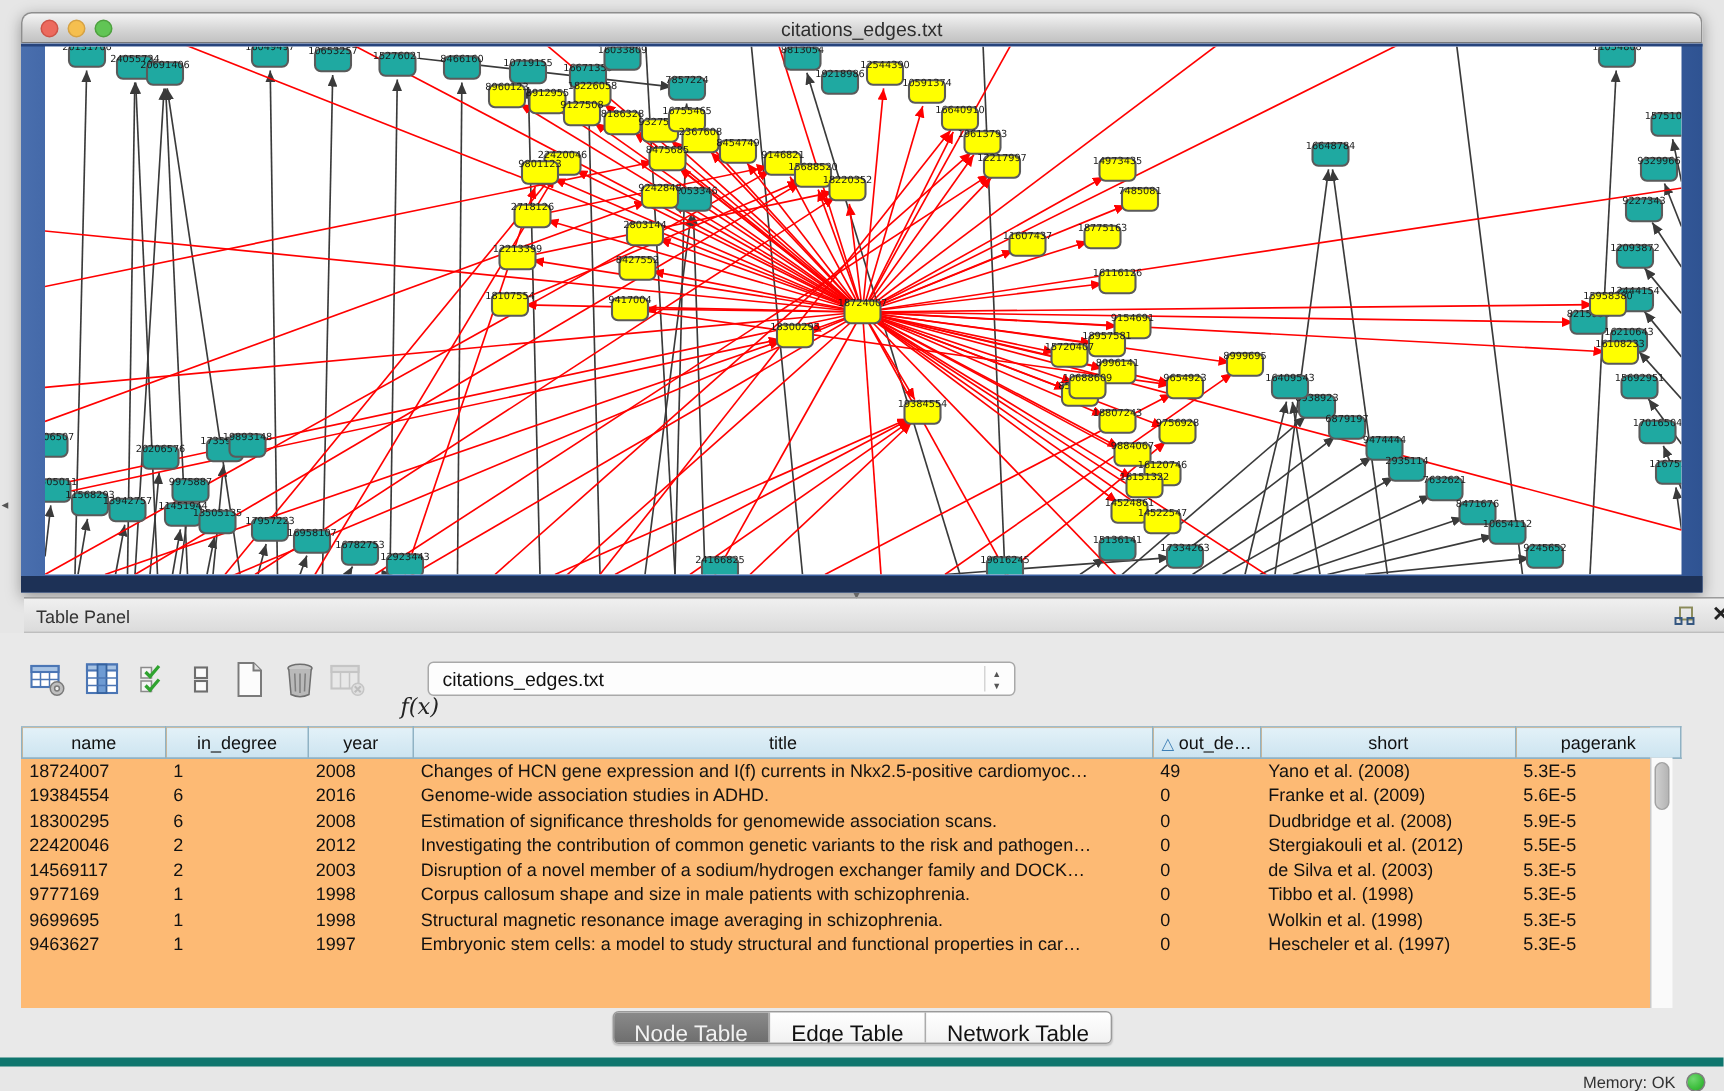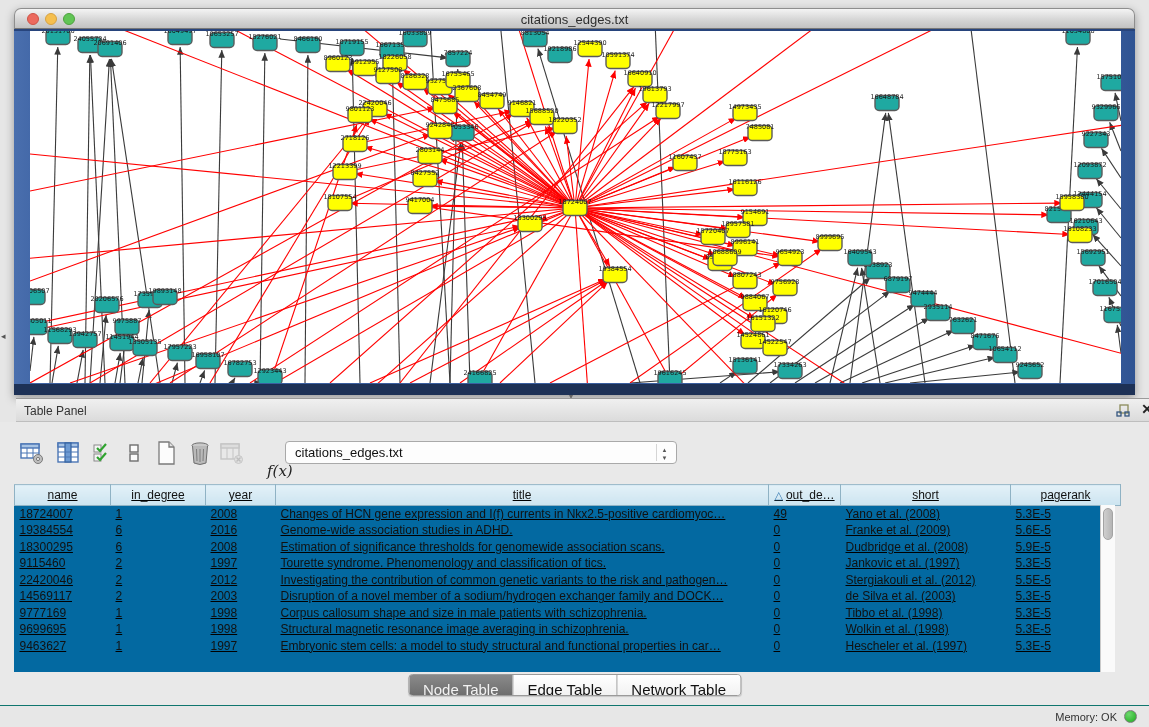--- a/index.html
+++ b/index.html
@@ -40,21 +40,21 @@
   .tb-btn { top:18px; width:28px; height:28px; border:none; background:transparent; padding:0; }
   .tb-btn svg { width:26px; height:26px; }
   #fx-label { font-style:italic; font-family:"DejaVu Serif", serif; font-size:15px; color:#222; top:22px; }
   #table-combo { left:285px; top:19px; width:392px; height:23px; background:#FDFDFD;
                  border:1px solid #A9A9A9; border-radius:4px; font-size:13px; color:#111;
                  text-align:left; padding-left:9px; }
   #combo-stepper { right:4px; top:2px; width:16px; height:17px; border-left:1px solid #D5D5D5;
                    font-size:6px; color:#555; line-height:8px; text-align:center; padding-top:2px;}
 
   
-  #node-table-wrap { left:14px; top:62px; width:1086px; height:188px; background:#0369a1;text-decoration:underline; }
+  #node-table-wrap { left:14px; top:62px; width:1086px; height:188px; background:#fdba74; }
   table { border-collapse:collapse; table-layout:fixed; width:1086px; font-size:12px; }
   th { height:21px; background:linear-gradient(#E3F1F8,#CCE4F0); border:1px solid #8FB2C4;
        border-top:1px solid #9FBCCB; font-weight:normal; color:#111; text-align:center;
        overflow:hidden; white-space:nowrap; }
   td { height:16.5px; padding:0 2px 0 5px; color:#111; white-space:nowrap; overflow:hidden; }
   td.ellip { text-overflow:ellipsis; }
   .sort-tri { color:#3E7FB5; font-size:11px; margin-right:3px; }
   #vscroll { left:1100px; top:83px; width:15px; height:167px; background:#FAFAFA;
              border-left:1px solid #C9C9C9; }
   #vthumb { left:2px; top:3px; width:10px; height:32px; border-radius:5px;
@@ -64,21 +64,21 @@
   #table-tabs { left:50%; transform:translateX(-50%); top:252px; height:22px; display:flex;
                 border:1px solid #9A9A9A; border-radius:4px; overflow:hidden;
                 box-shadow:0 1px 1px rgba(0,0,0,.15); }
   .seg { font-size:15px; padding:4px 14px; border:none; background:linear-gradient(#FFFFFF,#F2F2F2);
          color:#111; border-left:1px solid #ABABAB; line-height:21px; }
   .seg:first-child { border-left:none; }
   .seg.sel { background:linear-gradient(#8A8A8A,#6E6E6E); color:#F2F2F2; }
 
   
   #status-bar { left:0; top:705px; width:1149px; height:22px; background:#E7E7E7;
-                border-top:1px solid #0f766e; }
+                border-top:6px solid #0f766e; }
   #memory-label { right:32px; top:5px; font-size:11px; color:#333; }
   #memory-dot { right:12px; top:4px; width:13px; height:13px; border-radius:50%;
                 background:radial-gradient(circle at 35% 30%, #6FD86F, #3DBE3D 60%, #2E9B2E);
                 border:1px solid #7E7E7E; }
 </style>
 </head>
 <body>
 
 <div class="abs" id="net-window">
   <div class="abs" id="titlebar">
@@ -796,29 +796,20 @@
           <tr>
             <td>18300295</td>
             <td>6</td>
             <td>2008</td>
             <td class="ellip">Estimation of significance thresholds for genomewide association scans.</td>
             <td>0</td>
             <td class="ellip">Dudbridge et al. (2008)</td>
             <td>5.9E-5</td>
           </tr>
           <tr>
-            <td>9115460</td>
-            <td>2</td>
-            <td>1997</td>
-            <td class="ellip">Tourette syndrome. Phenomenology and classification of tics.</td>
-            <td>0</td>
-            <td class="ellip">Jankovic et al. (1997)</td>
-            <td>5.3E-5</td>
-          </tr>
-          <tr>
             <td>22420046</td>
             <td>2</td>
             <td>2012</td>
             <td class="ellip">Investigating the contribution of common genetic variants to the risk and pathogen…</td>
             <td>0</td>
             <td class="ellip">Stergiakouli et al. (2012)</td>
             <td>5.5E-5</td>
           </tr>
           <tr>
             <td>14569117</td>

